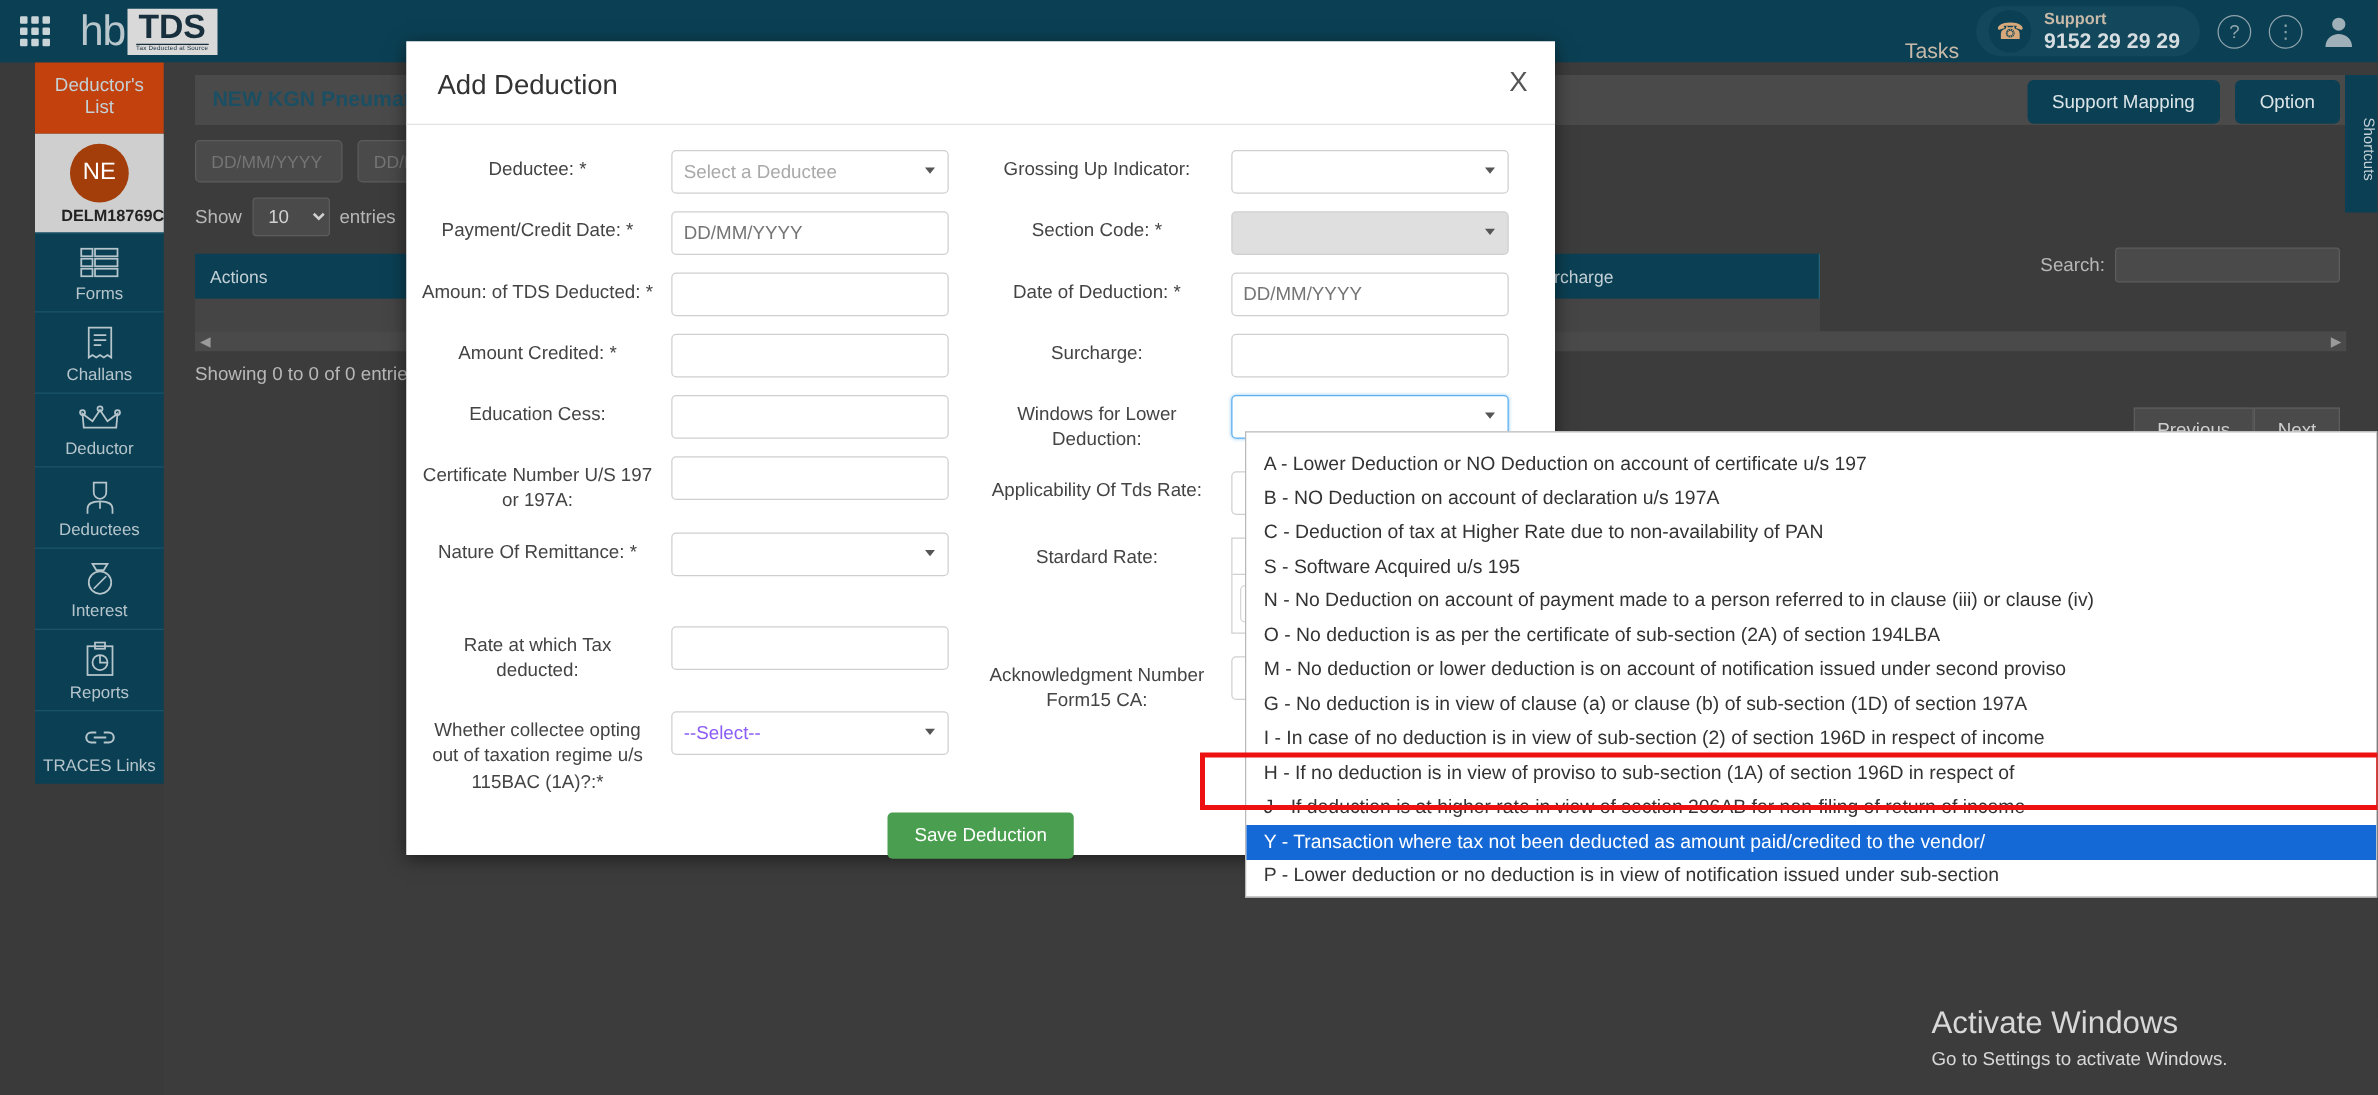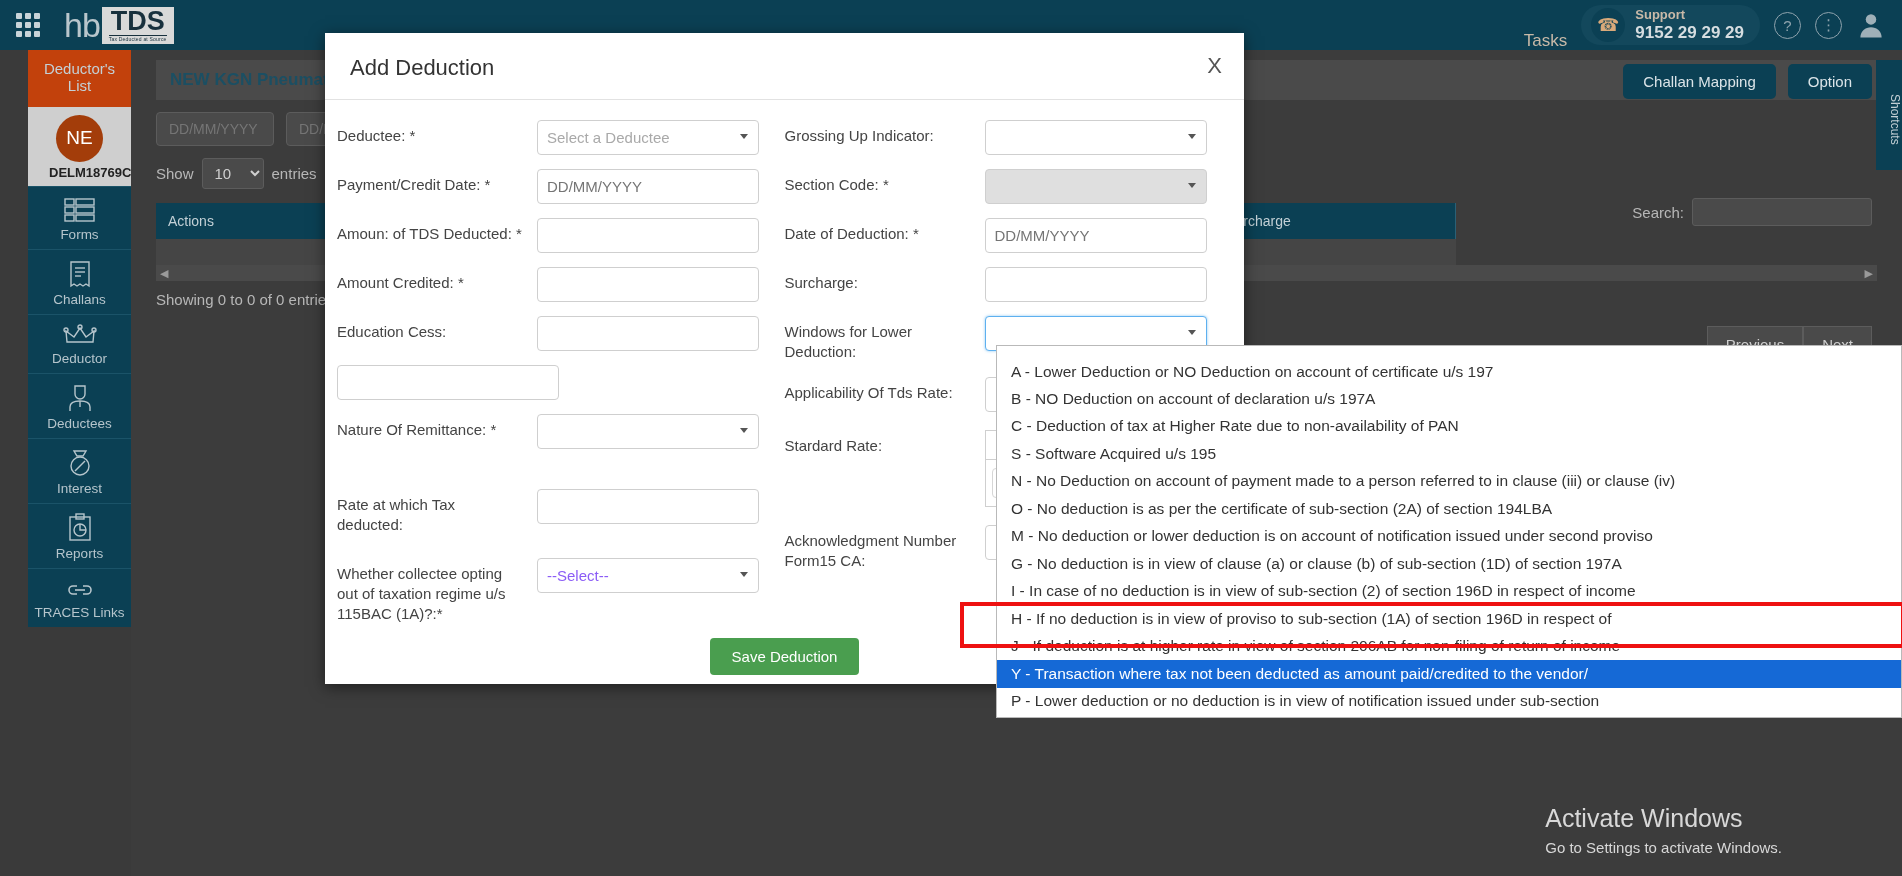--- a/index.html
+++ b/index.html
@@ -120,21 +120,21 @@
     background: #fff; box-shadow: 0 3px 14px rgba(0,0,0,.5); z-index: 10;
     display: flex; flex-direction: column;
   }
   .modal-head { padding: 22px 25px 18px; border-bottom: 1px solid #e2e2e2; position: relative; }
   .modal-title { font-size: 22px; color: #333; font-weight: 400; }
   .modal-close { position: absolute; right: 22px; top: 20px; font-size: 22px; color: #555; cursor: pointer; }
   .modal-body { flex: 1; padding: 20px 12px 0 12px; display: flex; }
   .col { width: 50%; }
   .frow { display: flex; align-items: flex-start; margin-bottom: 14px; }
   .frow .flabel {
-    width: 200px; text-align: left; font-size: 15px; color: #444;
+    width: 200px; text-align: center; font-size: 15px; color: #444;
     padding: 6px 14px 0 0; line-height: 1.35;
   }
   .fctl { flex: 1; max-width: 222px; }
   .inp, .sel {
     width: 100%; height: 35px; border: 1px solid #cfcfcf; border-radius: 4px;
     font-size: 15px; color: #8b5cf6; padding: 0 9px; background: #fff;
     font-family: "Liberation Sans", sans-serif;
   }
   .inp.ph { color: #b0b0b0; }
   .sel { appearance: none; background-image: none; padding-right: 24px; }
@@ -292,21 +292,21 @@
       <span class="lbl">TRACES Links</span>
     </div>
   </div>
 
   <div class="content">
     <div class="crumbbar">
       <span class="crumb">NEW KGN Pneumatics &gt;</span>
     </div>
 
     <div class="btn-row">
-      <button class="btn">Challan Mapping</button>
+      <button class="btn">Support Mapping</button>
       <button class="btn">Option</button>
     </div>
 
     <div class="filters">
       <input class="date-input" placeholder="DD/MM/YYYY" style="">
       <input class="date-input" placeholder="DD/MM/YYYY" style="">
     </div>
 
     <div class="showrow">
       <span>Show</span>
@@ -394,20 +394,21 @@
             <input class="inp" style="">
           </div>
         </div>
         <div class="frow">
           <div class="flabel">Education Cess:</div>
           <div class="fctl">
             <input class="inp" style="">
           </div>
         </div>
         <div class="frow">
+          <div class="flabel">Certificate Number U/S 197 or 197A:</div>
           <div class="fctl">
             <input class="inp" style="">
           </div>
         </div>
         <div class="frow">
           <div class="flabel">Nature Of Remittance: *</div>
           <div class="fctl selwrap">
             <select class="sel">
               <option></option>
             </select>

